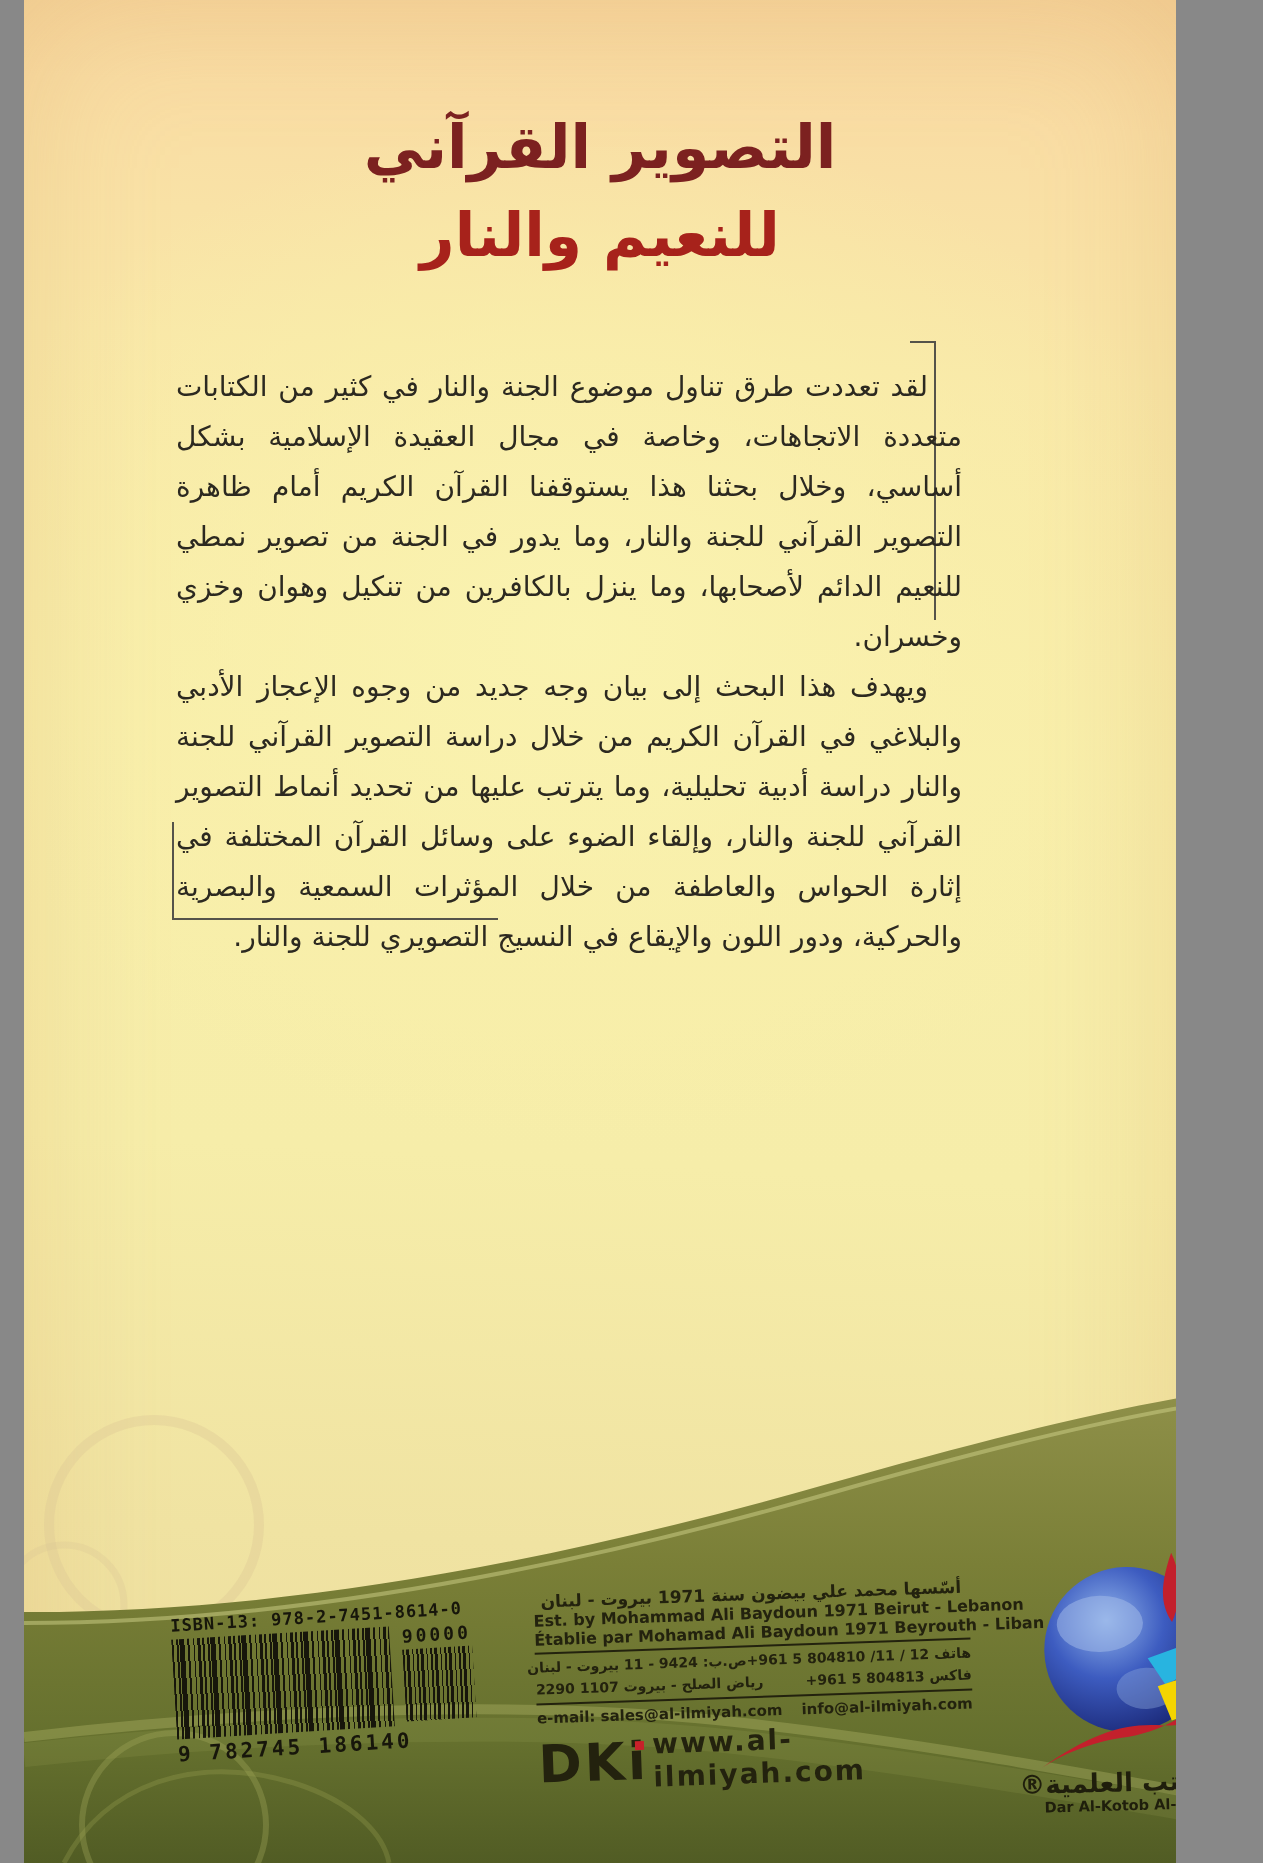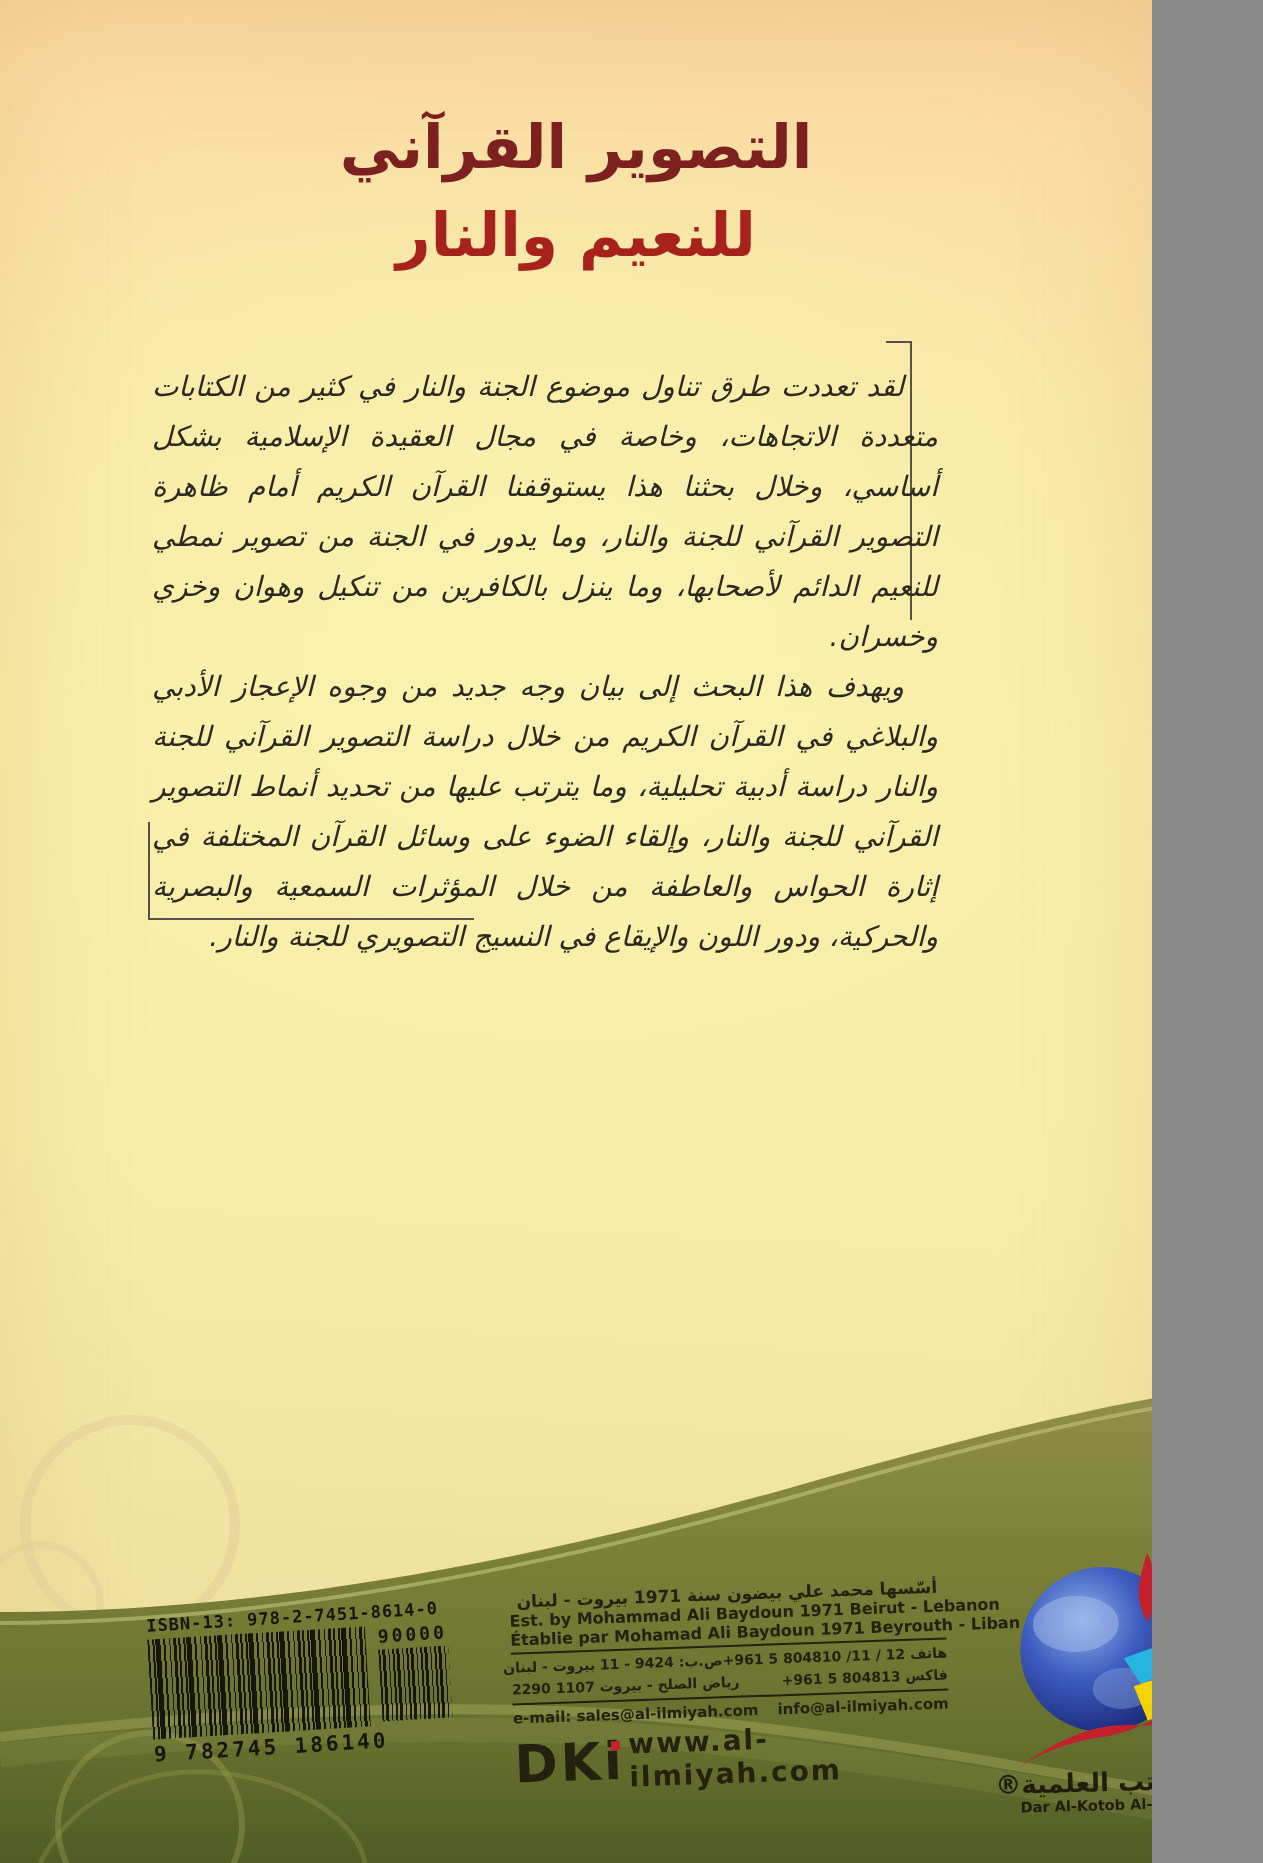--- a/index.html
+++ b/index.html
@@ -3,30 +3,31 @@
 <meta charset="utf-8">
 <style>
   html,body{margin:0;padding:0;background:#888;}
   .page{
     position:relative;width:1152px;height:1863px;overflow:hidden;
     font-family:"DejaVu Sans",sans-serif;
     background:
       radial-gradient(ellipse 920px 720px at 48% 34%, rgba(250,243,176,.95) 0%, rgba(249,240,170,.55) 45%, rgba(249,240,170,0) 72%),
       linear-gradient(183deg,#f6d49c 0%,#f9dda4 7%,#f9e7a8 20%,#f8eeab 40%,#f6eda9 62%,#f0e3a2 82%,#ebdb9c 100%);
     box-shadow:inset 0 0 140px rgba(220,166,96,.30);
+    margin-left:24px;
   }
   
   .title{position:absolute;top:108px;left:0;width:100%;text-align:center;line-height:1.3;}
   .title .l1{font-size:60px;font-weight:bold;color:#7c2120;}
   .title .l2{font-size:60px;font-weight:bold;color:#a7221b;margin-top:10px;}
   
   .blurb{
     position:absolute;left:152px;top:362px;width:786px;
     direction:rtl;text-align:justify;color:#2c2920;
-    font-size:28px;line-height:50px;font-style:italic;
+    font-size:28px;line-height:50px;
   }
   .blurb p{margin:0;text-indent:34px;}
   .bracket{position:absolute;}
   .bracket-tr{left:886px;top:341px;width:24px;height:277px;border-top:2px solid #55534a;border-right:2px solid #55534a;}
   .bracket-bl{left:148px;top:822px;width:324px;height:96px;border-left:2px solid #55534a;border-bottom:2px solid #55534a;}
   
   .wave{position:absolute;left:0;top:1355px;width:1263px;height:508px;}
   
   .barcode{position:absolute;left:150px;top:1606px;width:316px;color:#17160b;transform:rotate(-3.5deg);}
   .isbn-line{font-family:"DejaVu Sans Mono",monospace;font-size:17px;letter-spacing:1px;white-space:nowrap;font-weight:bold;}

